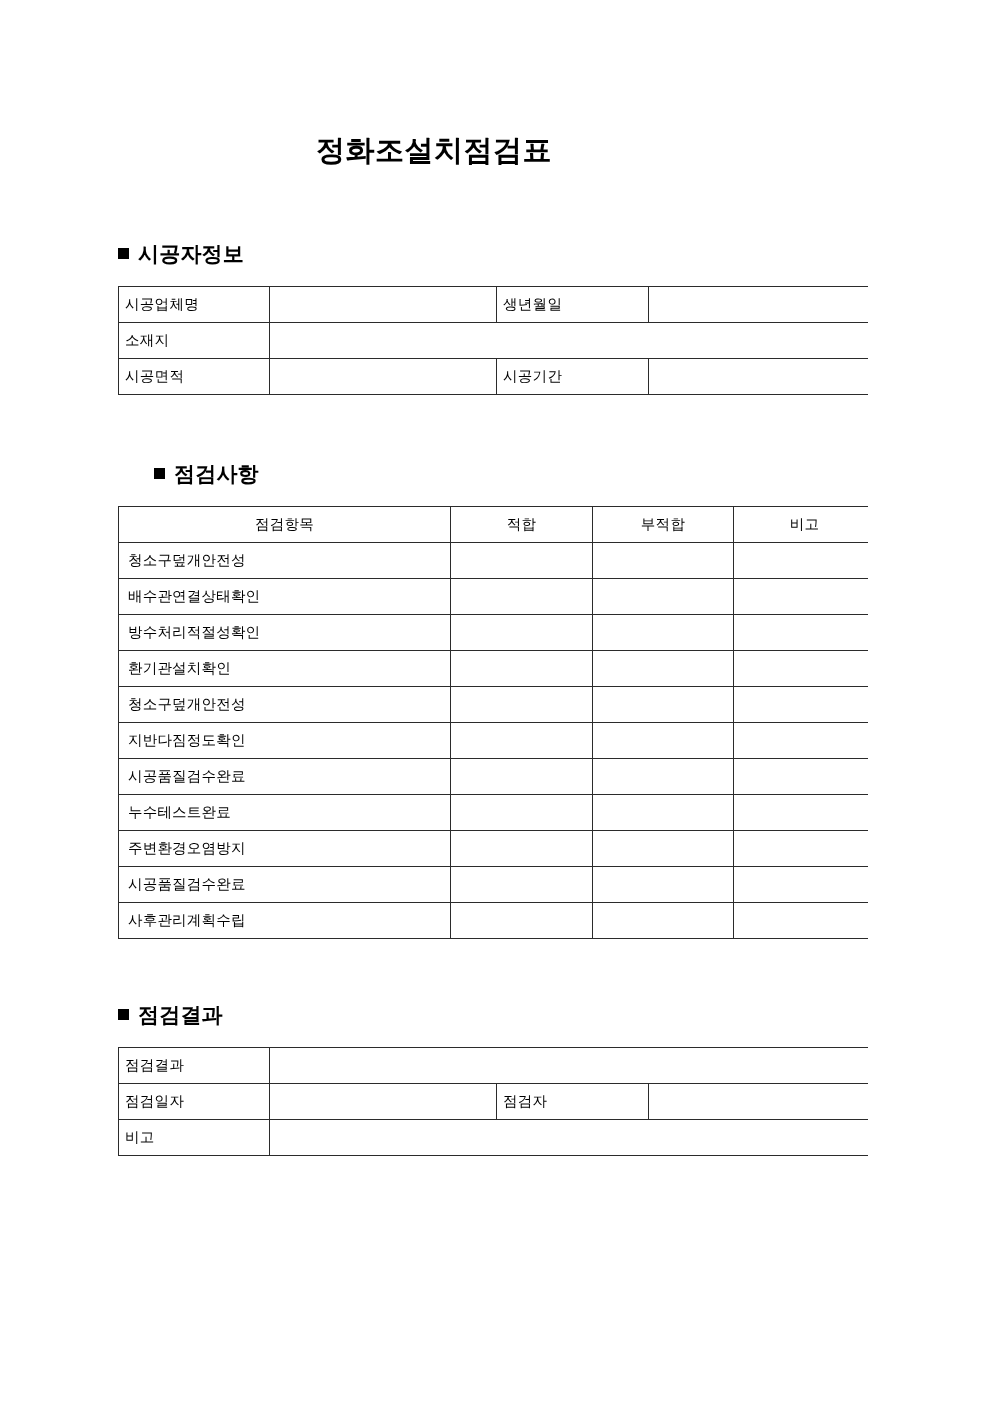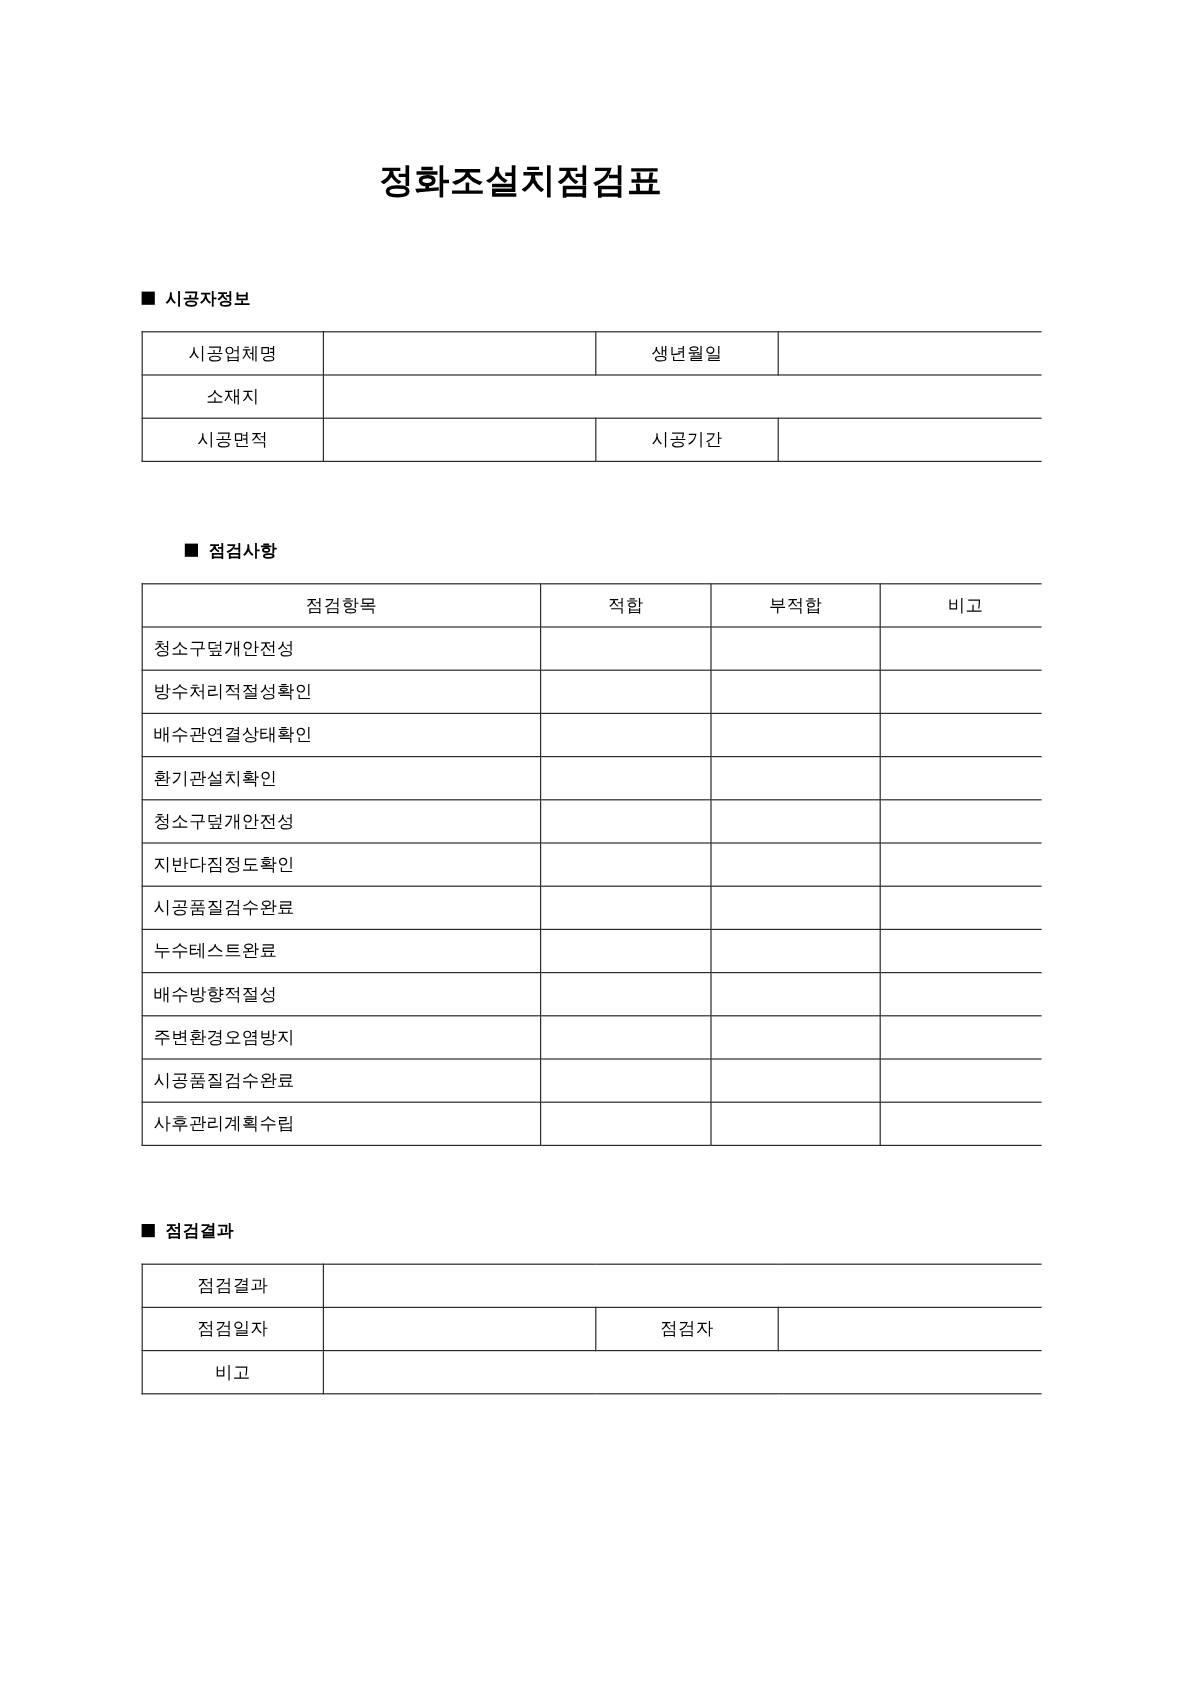--- a/index.html
+++ b/index.html
@@ -31,21 +31,21 @@
     padding-top: 133px;
     line-height: 1.2;
   }
   .section {
     margin-left: 118px;
     margin-right: 117px;
   }
   .section-heading {
     display: flex;
     align-items: center;
-    font-size: 14px;
+    font-size: 21px;
     font-weight: bold;
     letter-spacing: 0.2px;
     margin: 0;
     padding: 0;
   }
   .bullet-square {
     display: inline-block;
     width: 11px;
     height: 11px;
     background: #000000;
@@ -67,21 +67,20 @@
     border: 1px solid #2b2b2b;
     height: 36px;
     font-size: 14.5px;
     font-weight: normal;
     padding: 0 6px;
     box-sizing: border-box;
     background: #ffffff;
   }
   td.label-cell, th.label-cell {
     background: #ececec;
-    text-align: center;
     letter-spacing: 0.3px;
   }
   td.value-cell {
     background: #ffffff;
   }
   
   .tbl-info col.c-label { width: 151px; }
   .tbl-info col.c-val1  { width: 227px; }
   .tbl-info col.c-label2{ width: 152px; }
   .tbl-info col.c-val2  { width: 227px; }
@@ -175,32 +174,32 @@
         </tr>
       </thead>
       <tbody id="check-rows-body">
           <tr>
             <td class="item-cell">청소구덮개안전성</td>
             <td class="mark-cell"></td>
             <td class="mark-cell"></td>
             <td class="mark-cell"></td>
           </tr>
           <tr>
+            <td class="item-cell">배수관연결상태확인</td>
+            <td class="mark-cell"></td>
+            <td class="mark-cell"></td>
+            <td class="mark-cell"></td>
+          </tr>
+          <tr>
             <td class="item-cell">방수처리적절성확인</td>
             <td class="mark-cell"></td>
             <td class="mark-cell"></td>
             <td class="mark-cell"></td>
           </tr>
           <tr>
-            <td class="item-cell">배수관연결상태확인</td>
-            <td class="mark-cell"></td>
-            <td class="mark-cell"></td>
-            <td class="mark-cell"></td>
-          </tr>
-          <tr>
             <td class="item-cell">환기관설치확인</td>
             <td class="mark-cell"></td>
             <td class="mark-cell"></td>
             <td class="mark-cell"></td>
           </tr>
           <tr>
             <td class="item-cell">청소구덮개안전성</td>
             <td class="mark-cell"></td>
             <td class="mark-cell"></td>
             <td class="mark-cell"></td>
@@ -212,26 +211,20 @@
             <td class="mark-cell"></td>
           </tr>
           <tr>
             <td class="item-cell">시공품질검수완료</td>
             <td class="mark-cell"></td>
             <td class="mark-cell"></td>
             <td class="mark-cell"></td>
           </tr>
           <tr>
             <td class="item-cell">누수테스트완료</td>
-            <td class="mark-cell"></td>
-            <td class="mark-cell"></td>
-            <td class="mark-cell"></td>
-          </tr>
-          <tr>
-            <td class="item-cell">배수방향적절성</td>
             <td class="mark-cell"></td>
             <td class="mark-cell"></td>
             <td class="mark-cell"></td>
           </tr>
           <tr>
             <td class="item-cell">주변환경오염방지</td>
             <td class="mark-cell"></td>
             <td class="mark-cell"></td>
             <td class="mark-cell"></td>
           </tr>

